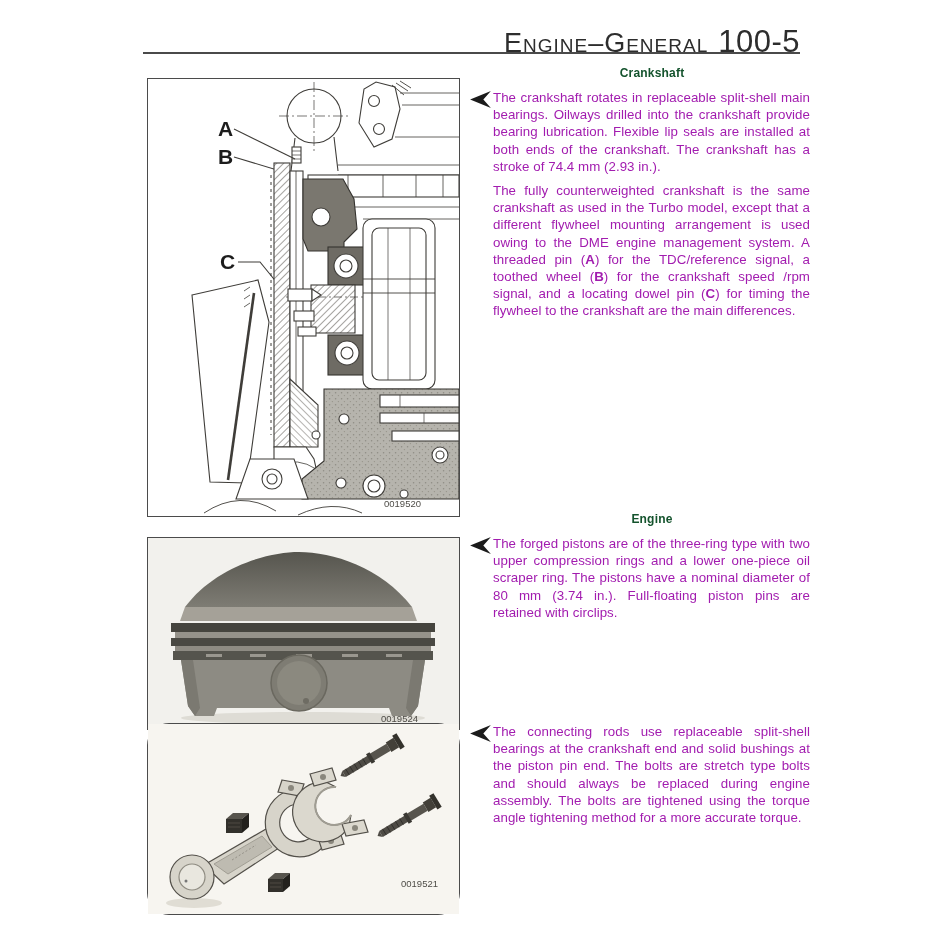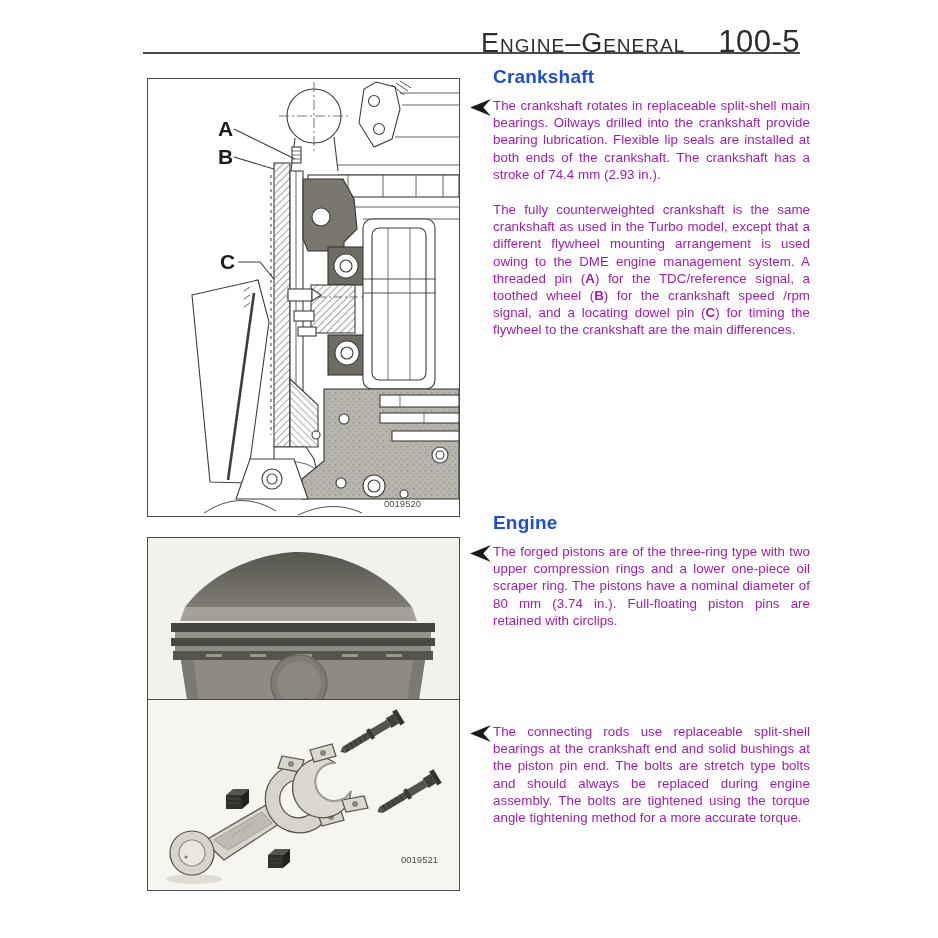--- a/index.html
+++ b/index.html
@@ -3,49 +3,49 @@
 <meta charset="utf-8">
 <style>
   html,body{margin:0;padding:0;background:#e8e8e8;}
   .page{
     position:relative;width:938px;height:938px;background:#ffffff;
     font-family:"Liberation Sans",sans-serif;color:#222;overflow:hidden;
     margin:0 auto;
   }
   
   .hdr{
-    position:absolute;top:24px;right:138px;display:flex;align-items:baseline;gap:33px;
+    position:absolute;top:24px;right:138px;display:flex;align-items:baseline;gap:10px;
     color:#2d2d2d;
   }
   .hdr .title{font-variant:small-caps;font-size:27px;letter-spacing:1px;font-weight:400;}
   .hdr .pnum{font-size:31px;font-weight:400;letter-spacing:.5px;}
   .hdr-rule{position:absolute;top:52px;left:143px;width:657px;height:2px;background:#4a4a4a;}
   
   .figure{position:absolute;left:147px;width:311px;border:1px solid #4b4b4b;background:#fff;}
   .figure svg{display:block;}
   #fig-crankshaft{top:78px;height:437px;}
   #fig-piston{top:537px;height:191px;}
-  #fig-conrod{top:699px;height:190px;}
+  #fig-conrod{top:723px;height:190px;border-radius:22px;}
   .fignum{font-size:9.5px;fill:#4e4c47;font-family:"Liberation Sans",sans-serif;}
   .callout{font-size:21px;font-weight:bold;fill:#1c1c1c;font-family:"Liberation Sans",sans-serif;}
   
   .section{position:absolute;left:470px;width:341px;}
   #sec-crankshaft{top:66px;}
   #sec-pistons{top:512px;}
   #sec-conrods{top:723px;}
   .section h2{
-    margin:0 0 9px 23px;font-size:19px;font-weight:bold;color:#1d4ed8;letter-spacing:.2px;
+    margin:0 0 9px 23px;font-size:12px;font-weight:bold;color:#14532d;letter-spacing:.2px;text-align:center;
   }
   .prow{position:relative;}
   .arrow{position:absolute;left:0;top:2px;width:21px;height:17px;}
   .section p{
     margin:0 0 0 23px;width:317px;font-size:13.3px;line-height:17.2px;
     text-align:justify;color:#a21caf;letter-spacing:.05px;
   }
-  .section p.follow{margin-top:18px;}
+  .section p.follow{margin-top:7px;}
   .section p b{font-weight:bold;}
 </style>
 </head>
 <body>
 
 <div class="page">
 
   <div class="hdr">
     <span class="title">Engine–General</span>
     <span class="pnum">100-5</span>

